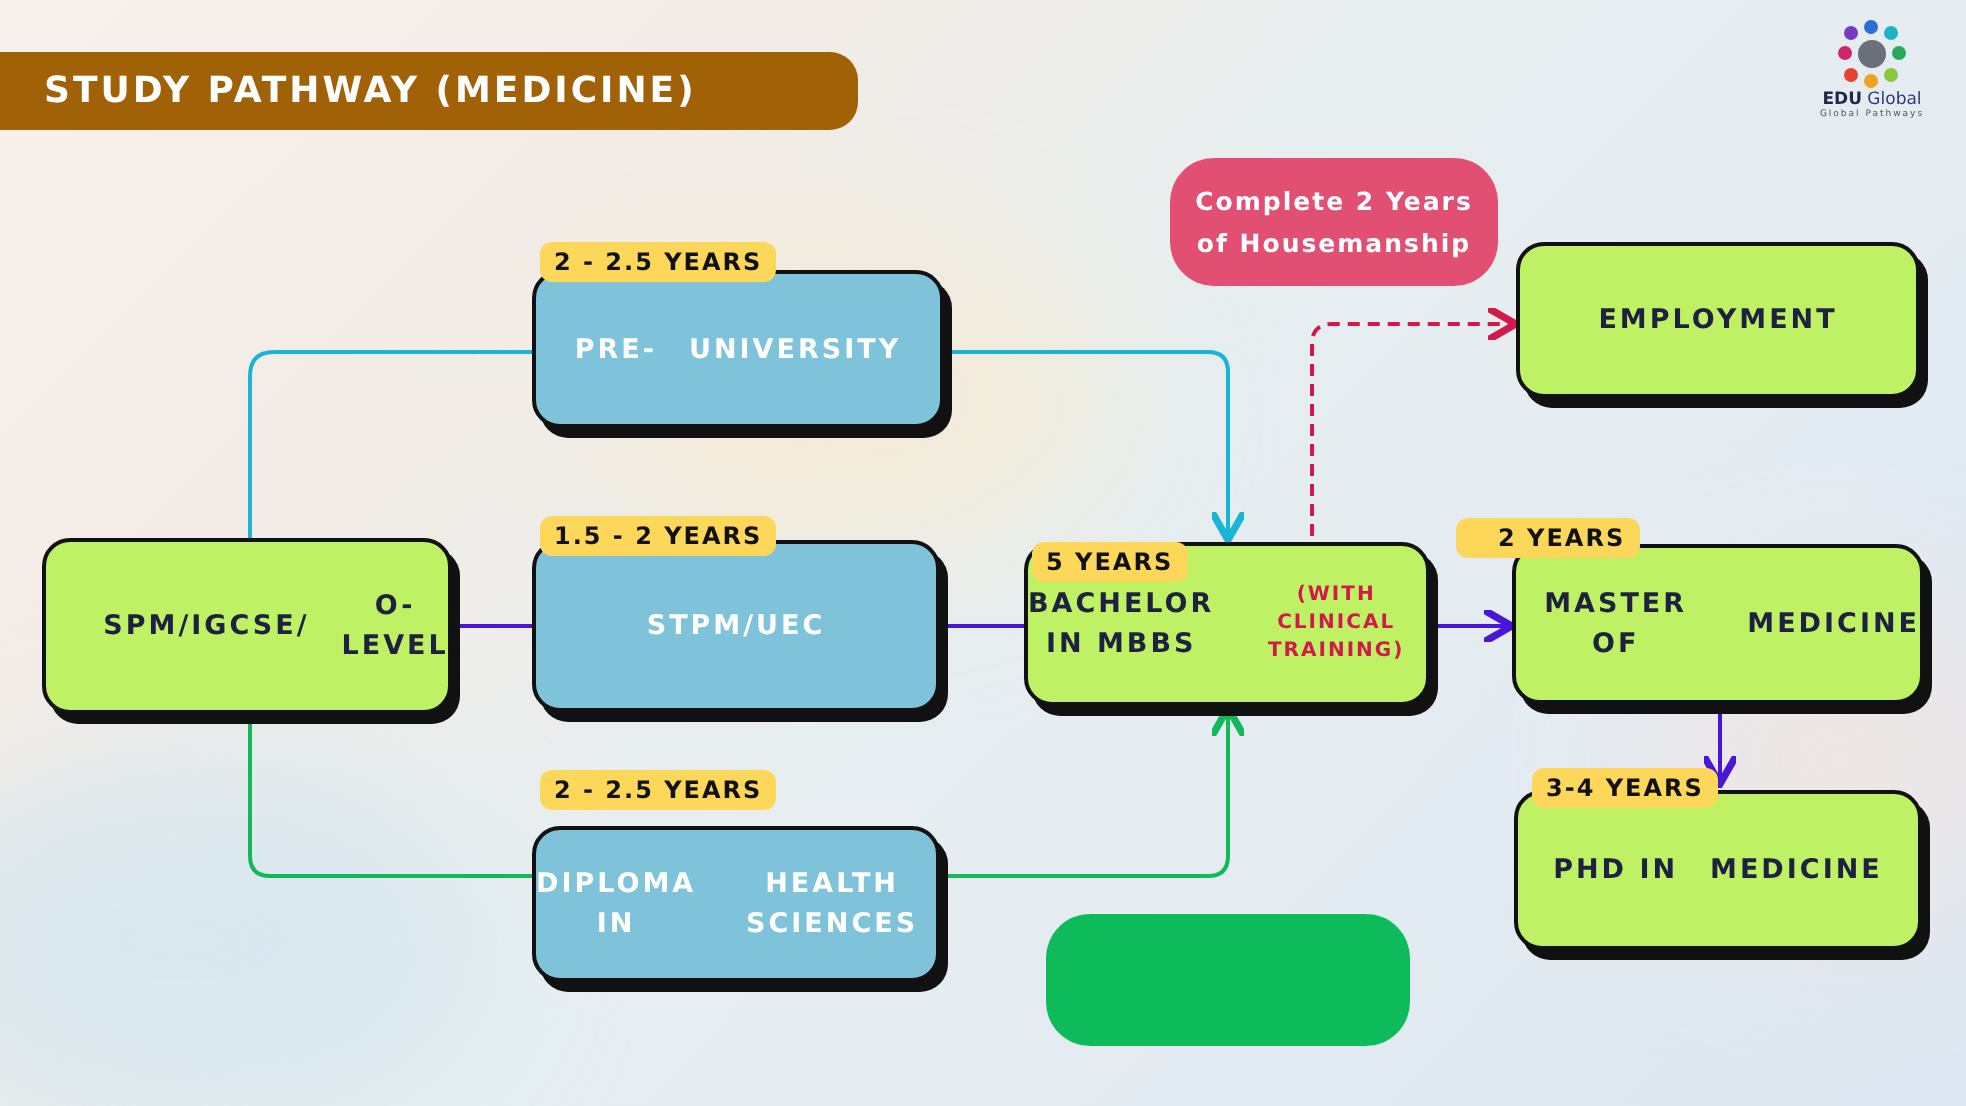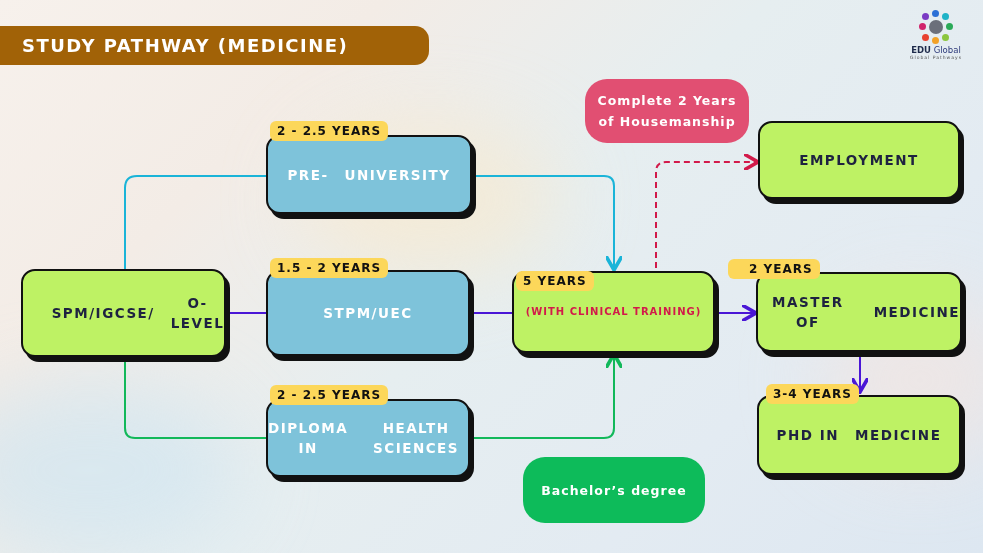--- a/index.html
+++ b/index.html
@@ -117,27 +117,28 @@
   <div>PRE-</div>
   <div>UNIVERSITY</div>
 </div>
 <div class="badge" style="left:270px;top:121px;">2 - 2.5 YEARS</div>
 
 <div class="node blue" style="left:266px;top:270px;width:204px;height:86px;">
   <div>STPM/UEC</div>
 </div>
 <div class="badge" style="left:270px;top:258px;">1.5 - 2 YEARS</div>
 
-<div class="node blue" style="left:266px;top:399px;width:204px;height:78px;">
+<div class="node blue" style="left:266px;top:413px;width:204px;height:78px;">
   <div>DIPLOMA IN</div>
   <div>HEALTH SCIENCES</div>
 </div>
 <div class="badge" style="left:270px;top:385px;">2 - 2.5 YEARS</div>
 
 <div class="node white" style="left:512px;top:271px;width:203px;height:82px;">
+  <div>BACHELOR IN MBBS</div>
   <div class="sub">(WITH CLINICAL TRAINING)</div>
 </div>
 <div class="badge" style="left:516px;top:259px;margin-top:12px;">5 YEARS</div>
 
 <div class="pill red" style="left:585px;top:79px;width:164px;height:64px;flex-direction:column;">
   <div>Complete 2 Years</div>
   <div>of Housemanship</div>
 </div>
 
 <div class="node white" style="left:758px;top:121px;width:202px;height:78px;">
@@ -150,14 +151,13 @@
 </div>
 <div class="badge" style="left:728px;top:259px;padding-left:21px;">2 YEARS</div>
 
 <div class="node white" style="left:757px;top:395px;width:204px;height:80px;">
   <div>PHD IN</div>
   <div>MEDICINE</div>
 </div>
 <div class="badge" style="left:766px;top:384px;">3-4 YEARS</div>
 
 <div class="pill green" style="left:523px;top:457px;width:182px;height:66px;flex-direction:column;">
-  <div>Bachelor’s degree</div>
 </div>
 
 </body></html>

